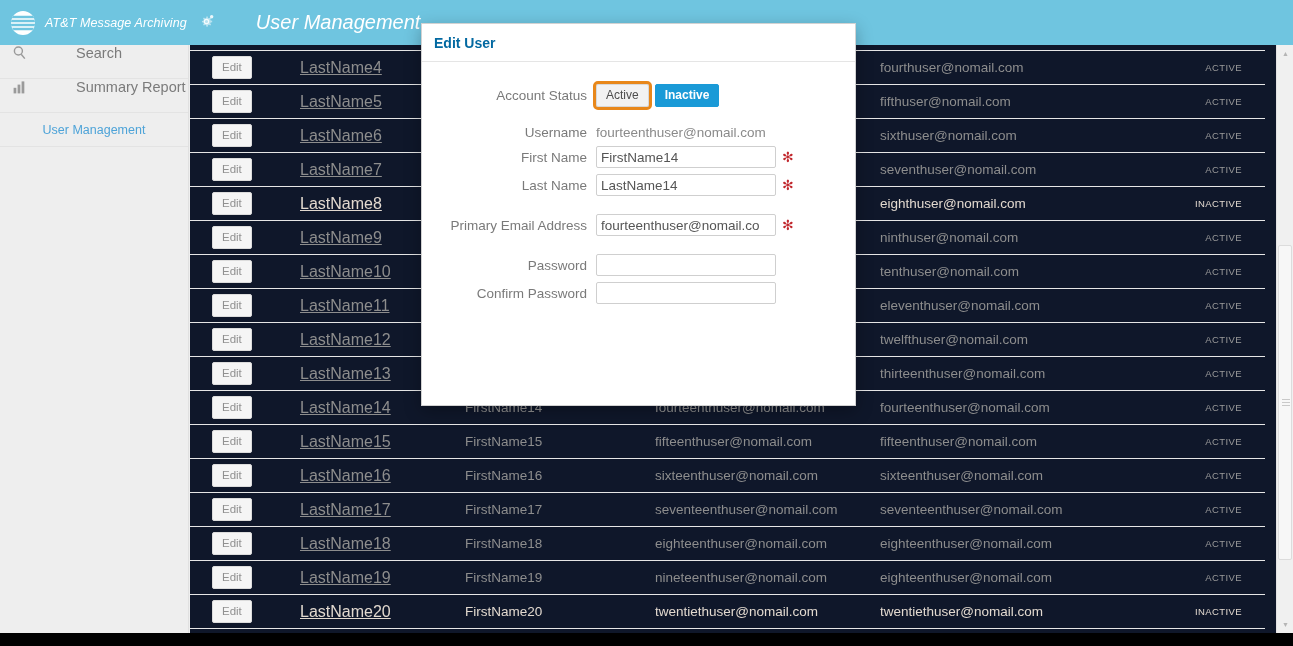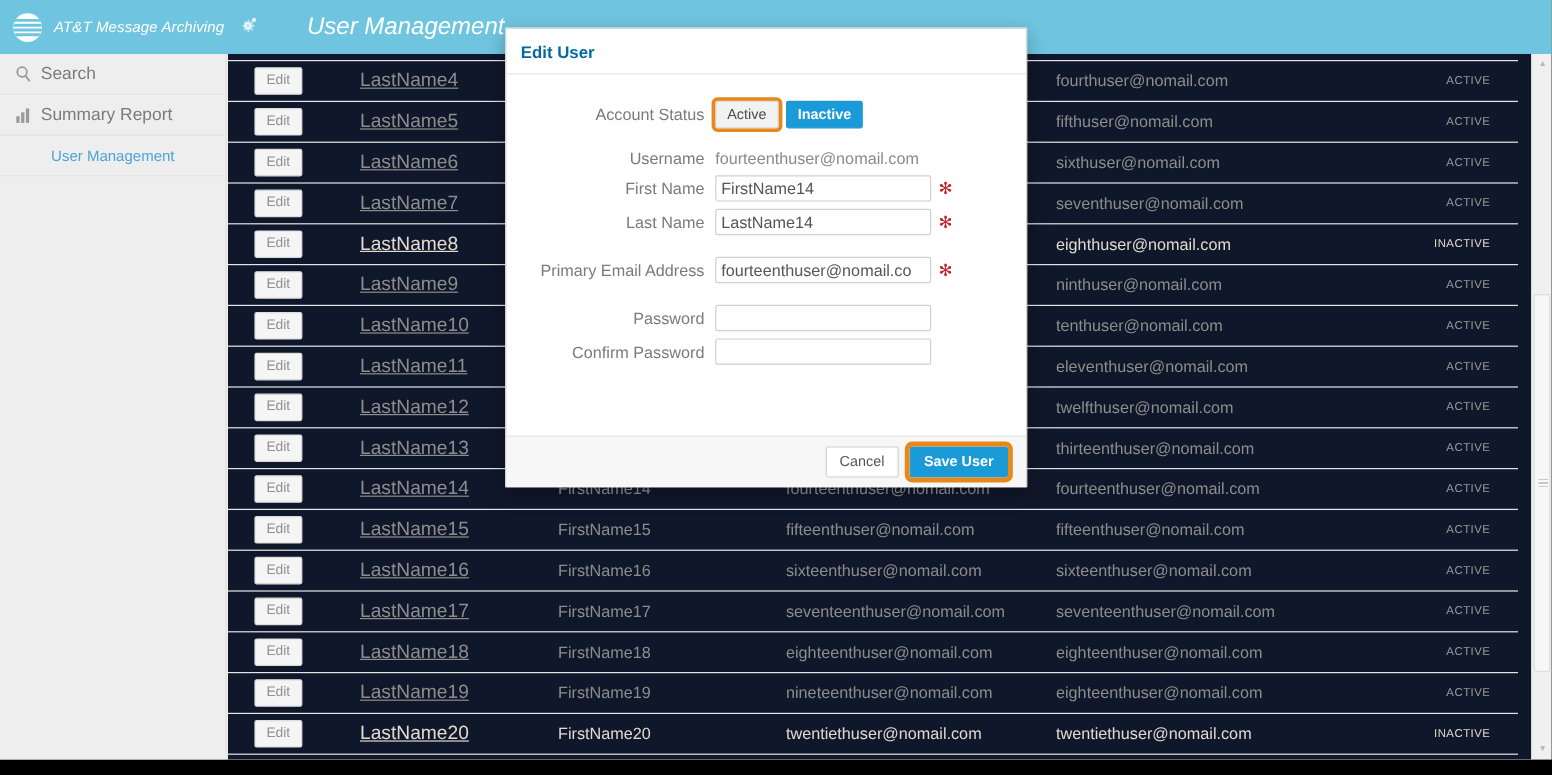--- a/index.html
+++ b/index.html
@@ -42,24 +42,25 @@
   }
 
   
   #sidebar {
     position: absolute; left: 0; top: 45px;
     width: 189px; height: 588px;
     background: #eeeeee;
     border-right: 1px solid #e0e0e0;
   }
   .nav-item {
-    height: 34px; display: flex; align-items: center;
+    height: 34px; display: flex; align-items: flex-start;
     border-bottom: 1px solid #e3e3e3;
     padding-left: 12px; position: relative;
     cursor: pointer;
+    gap: 42px;
   }
   .nav-item .nav-ico {
     width: 22px; flex: 0 0 22px; color: #9a9a9a;
     display: flex; align-items: center; justify-content: flex-start;
   }
   .nav-item .nav-label {
     color: #7b7b7b; font-size: 14.5px; white-space: nowrap;
   }
   .nav-item .chevron {
     position: absolute; right: 13px; color: #f18c22;
@@ -477,19 +478,15 @@
       <div class="f-row">
         <div class="f-label">Confirm Password</div>
         <div class="f-control">
           <input class="txt-input" type="password" value="" style="">
         </div>
       </div>
 
 
     </div>
 
-    <div id="modal-footer">
-      <span class="btn btn-cancel">Cancel</span>
-      <span class="btn btn-save">Save User</span>
-    </div>
   </div>
 
 </div>
 
 </body></html>

